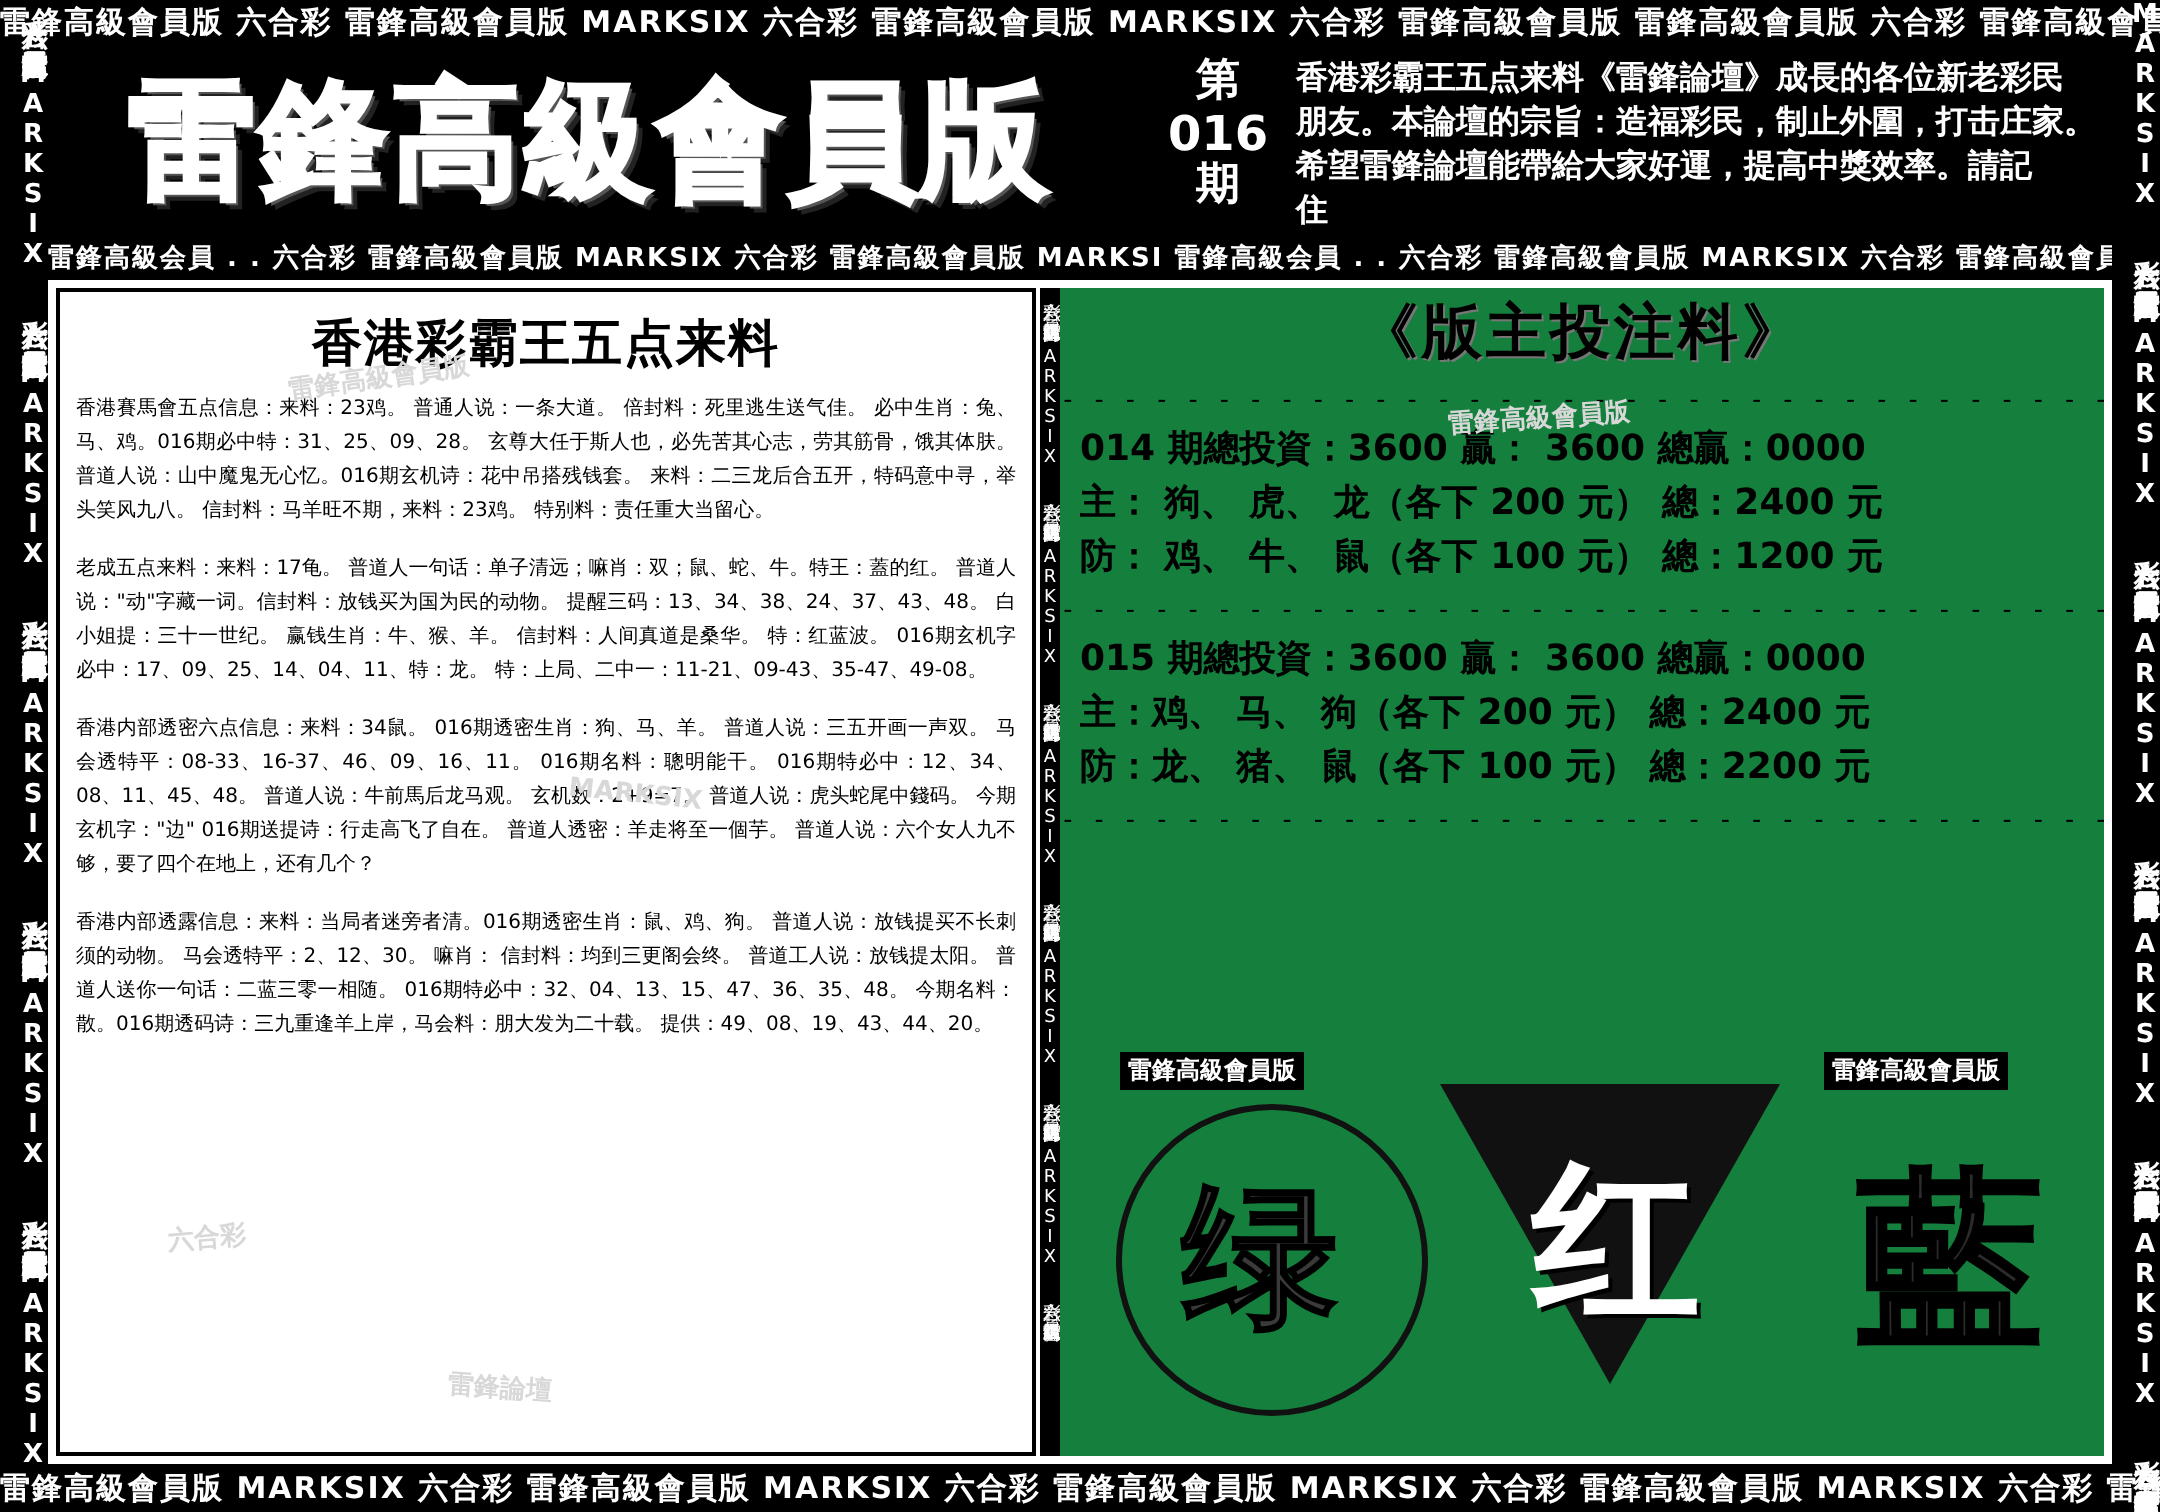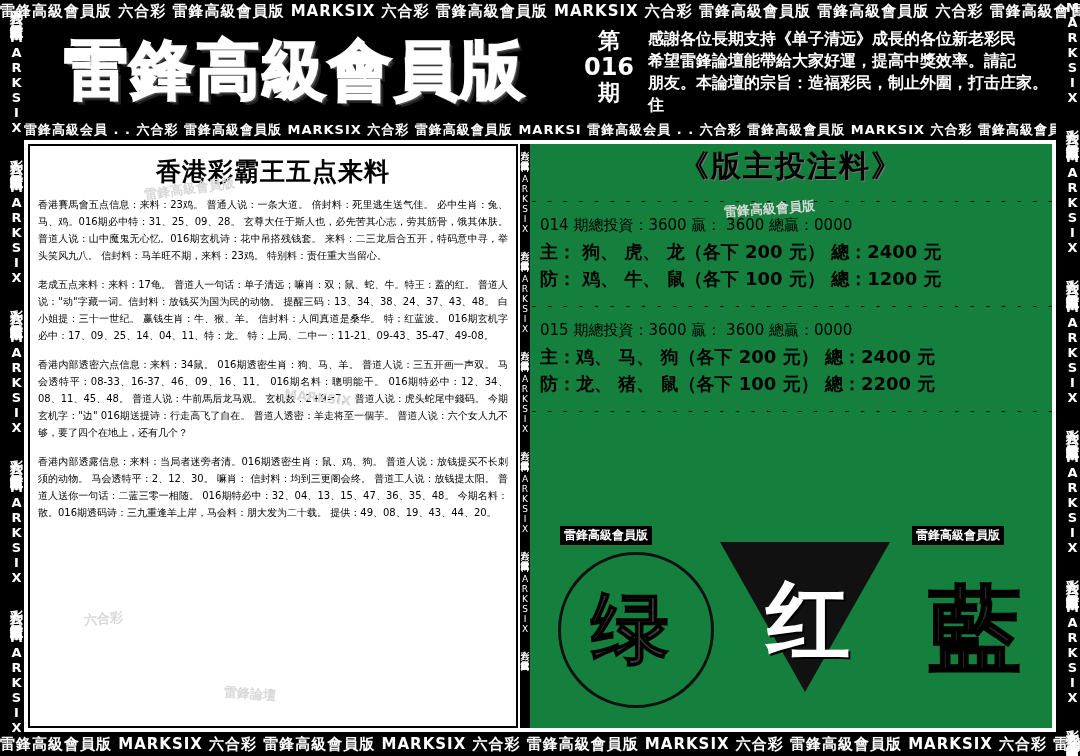--- a/index.html
+++ b/index.html
@@ -100,21 +100,21 @@
     margin:2px 0 6px 0;
     text-shadow:1px 1px 0 #777;
   }
   .sep{
     text-align:center;font-size:13px;letter-spacing:0px;color:#000;
     font-family:"DejaVu Sans Mono","Liberation Mono",monospace;
     margin:2px 0 4px 0;overflow:hidden;white-space:nowrap;
   }
   .bet-group{margin:0 0 6px 0;padding-left:10px;}
   .bet-line{font-size:18px;font-weight:bold;line-height:27px;white-space:nowrap;}
-  .bet-head{font-size:15px;font-weight:normal;line-height:26px;white-space:nowrap;}
+  .bet-head{font-size:18px;font-weight:bold;line-height:26px;white-space:nowrap;}
 
   
   .art{
     position:absolute;left:506px;top:392px;width:522px;height:196px;
   }
   .art-green{
     position:absolute;left:20px;top:12px;width:160px;height:170px;
     display:flex;align-items:center;justify-content:center;
   }
   .art-green .ring{
@@ -168,23 +168,23 @@
   <div class="header">
     <div class="masthead">
       <div class="mh-text">雷鋒高級會員版</div>
     </div>
     <div class="issue">
       <div>第</div>
       <div class="num">016</div>
       <div>期</div>
     </div>
     <div class="notice">
-      <div>感謝各位長期支持《单子清远》成長的各位新老彩民</div>
+      <div>香港彩霸王五点来料《雷鋒論壇》成長的各位新老彩民</div>
+      <div>朋友。本論壇的宗旨：造福彩民，制止外圍，打击庄家。</div>
       <div>希望雷鋒論壇能帶給大家好運，提高中獎效率。請記</div>
-      <div>朋友。本論壇的宗旨：造福彩民，制止外圍，打击庄家。</div>
       <div>住</div>
     </div>
   </div>
 
   <div class="strip">雷鋒高級会員 . . 六合彩 雷鋒高級會員版 MARKSIX 六合彩 雷鋒高級會員版 MARKSI 雷鋒高級会員 . . 六合彩 雷鋒高級會員版 MARKSIX 六合彩 雷鋒高級會員版 MARKSI 雷鋒高級会員 . . 六合彩 雷鋒高級會員版 MARKSIX 六合彩 雷鋒高級會員版 MARKSI 雷鋒高級会員 . . 六合彩 雷鋒高級會員版 MARKSIX 六合彩 雷鋒高級會員版 MARKSI </div>
 
   <div class="content">
 
     <div class="col-left">
       <div class="lt-title">香港彩霸王五点来料</div>

